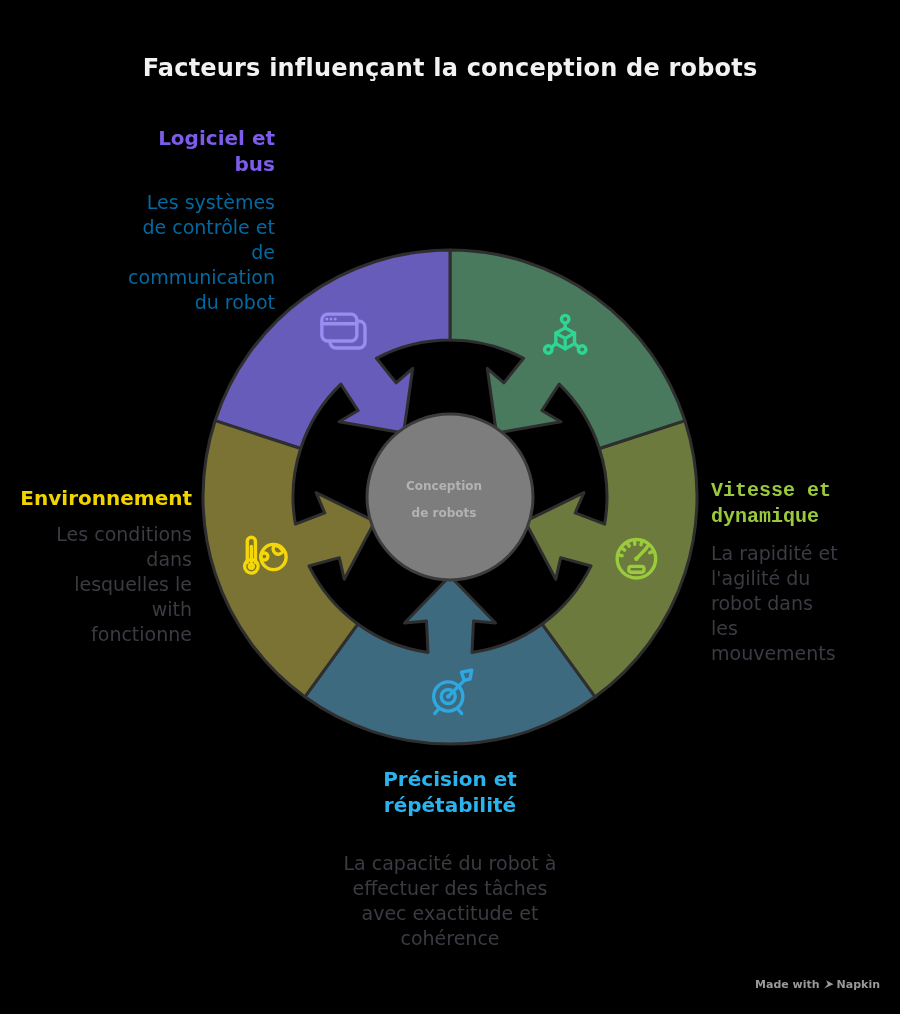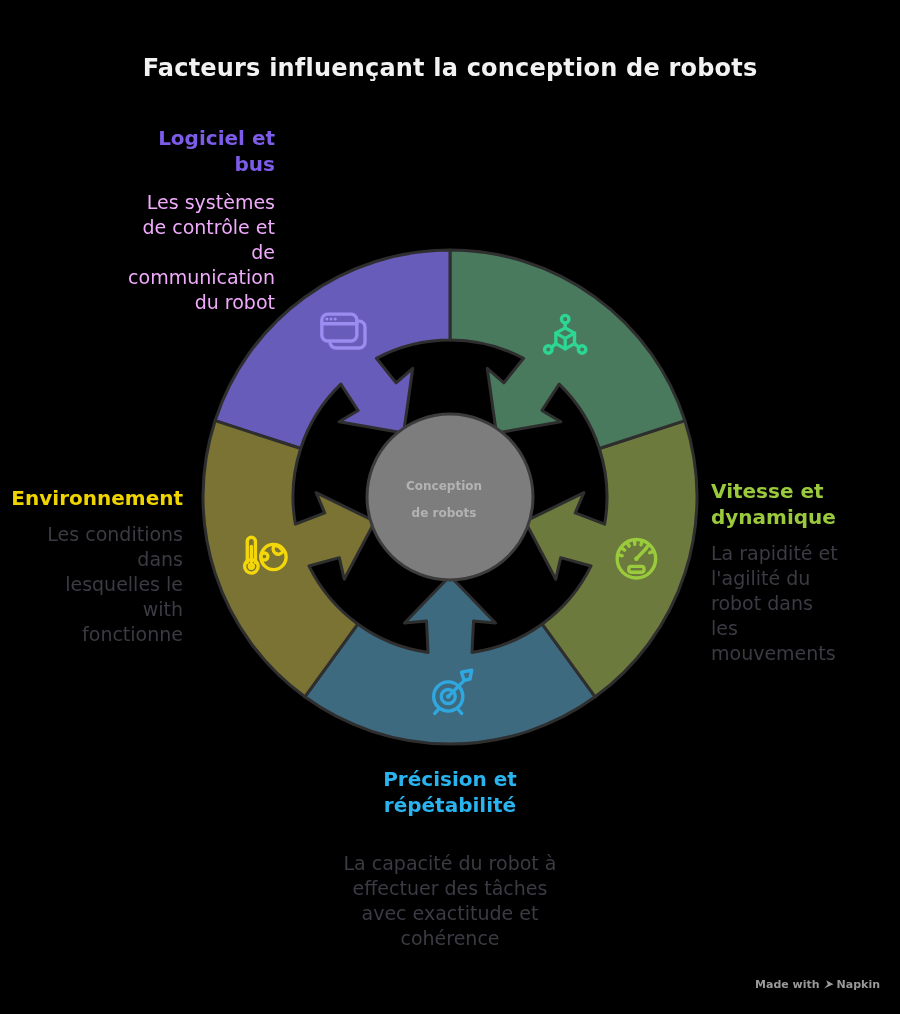--- a/index.html
+++ b/index.html
@@ -25,21 +25,21 @@
   }
   .block{position:absolute;}
   .heading{font-size:20px;line-height:26px;font-weight:bold;white-space:pre-line;}
   .body-text{font-size:19px;line-height:25px;white-space:pre-line;}
   .block-tl{left:95px;top:125px;width:180px;text-align:right;}
   .block-tl .heading{margin-bottom:13px;}
   .block-tr{left:627px;top:112px;width:200px;text-align:left;}
   .block-tr .heading{margin-bottom:11px;}
   .block-r{left:711px;top:478px;width:185px;text-align:left;}
   .block-r .heading{margin-bottom:11px;}
-  .block-l{left:11px;top:485px;width:172px;text-align:right;text-decoration:underline;}
+  .block-l{left:20px;top:485px;width:172px;text-align:right;text-decoration:underline;}
   .block-l .heading{margin-bottom:11px;}
   .block-b{left:282px;top:766px;width:336px;text-align:center;}
   .block-b .heading{margin-bottom:33px;}
   .watermark{
     position:absolute;right:20px;top:976px;height:16px;
     display:flex;align-items:center;gap:2px;
     font-size:11px;font-weight:bold;
   }
   .watermark svg{display:block;}
 </style>
@@ -126,30 +126,30 @@
       <path class="icon-shape" d="M22.2 20.6 c2.4 -1.2 4.8 -0.4 5.4 1.6 c0.6 2 -0.8 3.8 -3.2 3.8 c-2.4 0 -3.8 -2 -2.2 -5.4 Z"></path>
     </svg>
   </svg>
 
   <div class="center-label" style="color: rgb(179, 179, 179);">Conception
 de robots</div>
 
   <div class="block block-tl">
     <div class="heading" style="color: rgb(124, 92, 232);">Logiciel et
 bus</div>
-    <div class="body-text" style="color: #f0abfc;">Les systèmes
+    <div class="body-text" style="color: #0369a1;">Les systèmes
 de contrôle et
 de
 communication
 du robot</div>
   </div>
 
 
   <div class="block block-r">
-    <div class="heading" style="color: rgb(154, 201, 61);">Vitesse et
+    <div class="heading" style="color: rgb(154, 201, 61); font-family: Liberation Mono, monospace;">Vitesse et
 dynamique</div>
     <div class="body-text" style="color: rgb(59, 59, 67);">La rapidité et
 l'agilité du
 robot dans
 les
 mouvements</div>
   </div>
 
   <div class="block block-l">
     <div class="heading" style="color: rgb(240, 212, 0);">Environnement</div>

